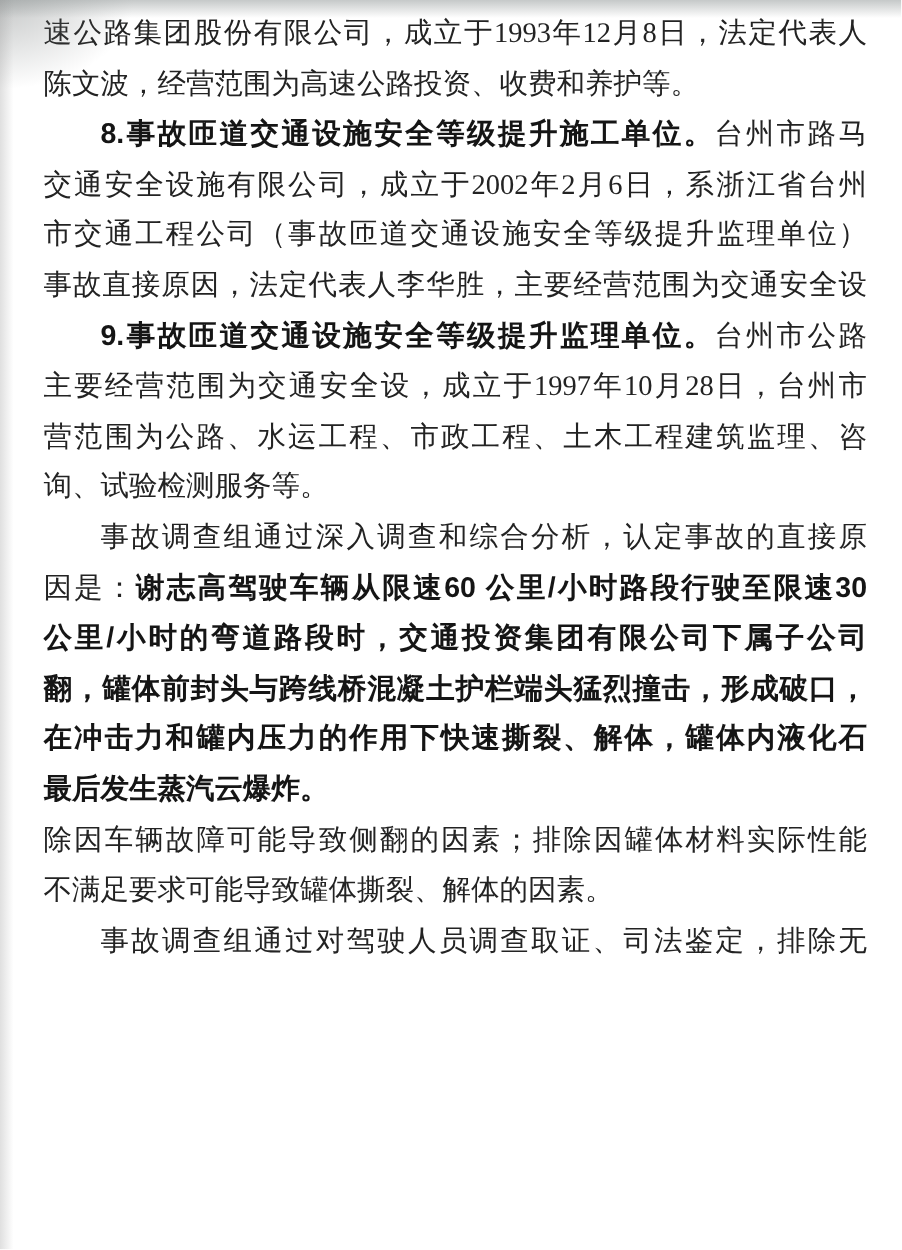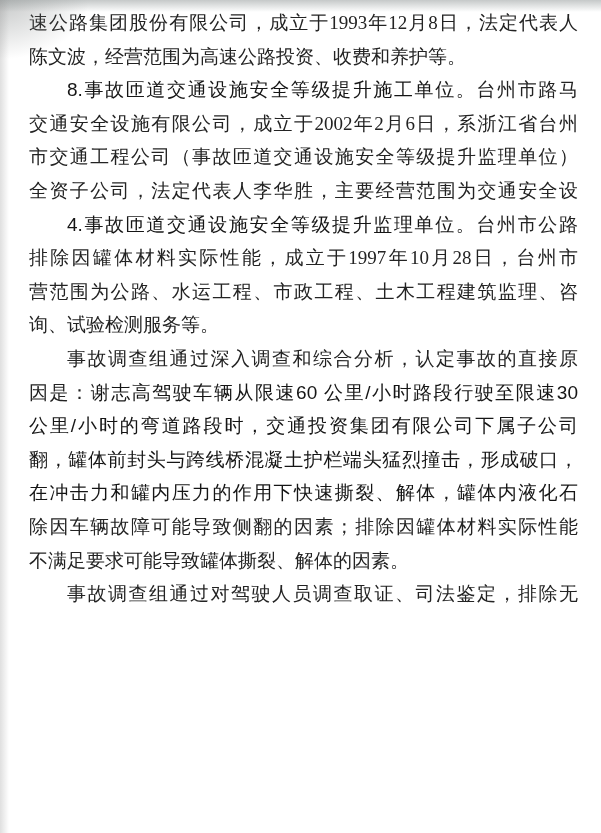--- a/index.html
+++ b/index.html
@@ -52,47 +52,48 @@
   }
   .line.j {
     text-align: justify;
     text-align-last: justify;
   }
   .line.ind {
     text-indent: 2em;
   }
   .seg-b {
     font-family: "Liberation Sans", "DejaVu Sans", sans-serif;
-    font-weight: 400;
+    font-weight: 700;
     color: #151515;
   }
   .seg-r {
     font-weight: 400;
   }
 </style>
 </head>
 <body>
 
 <div class="page">
   <div class="doc">
       <div class="line j"><span class="seg-r">速公路集团股份有限公司，成立于1993年12月8日，法定代表人</span></div>
       <div class="line"><span class="seg-r">陈文波，经营范围为高速公路投资、收费和养护等。</span></div>
       <div class="line j ind"><span class="seg-b">8.事故匝道交通设施安全等级提升施工单位。</span><span class="seg-r">台州市路马</span></div>
       <div class="line j"><span class="seg-r">交通安全设施有限公司，成立于2002年2月6日，系浙江省台州</span></div>
       <div class="line j"><span class="seg-r">市交通工程公司（事故匝道交通设施安全等级提升监理单位）</span></div>
-      <div class="line j"><span class="seg-r">全资子公司，法定代表人李华胜，主要经营范围为交通安全设</span></div>
-      <div class="line j ind"><span class="seg-b">4.事故匝道交通设施安全等级提升监理单位。</span><span class="seg-r">台州市公路</span></div>
-      <div class="line j"><span class="seg-r">排除因罐体材料实际性能，成立于1997年10月28日，台州市</span></div>
+      <div class="line j"><span class="seg-r">事故直接原因，法定代表人李华胜，主要经营范围为交通安全设</span></div>
+      <div class="line j ind"><span class="seg-b">9.事故匝道交通设施安全等级提升监理单位。</span><span class="seg-r">台州市公路</span></div>
+      <div class="line j"><span class="seg-r">主要经营范围为交通安全设，成立于1997年10月28日，台州市</span></div>
       <div class="line j"><span class="seg-r">营范围为公路、水运工程、市政工程、土木工程建筑监理、咨</span></div>
       <div class="line"><span class="seg-r">询、试验检测服务等。</span></div>
       <div class="line j ind"><span class="seg-r">事故调查组通过深入调查和综合分析，认定事故的直接原</span></div>
       <div class="line j"><span class="seg-r">因是：</span><span class="seg-b">谢志高驾驶车辆从限速60 公里/小时路段行驶至限速30</span></div>
       <div class="line j"><span class="seg-b">公里/小时的弯道路段时，交通投资集团有限公司下属子公司</span></div>
       <div class="line j"><span class="seg-b">翻，罐体前封头与跨线桥混凝土护栏端头猛烈撞击，形成破口，</span></div>
       <div class="line j"><span class="seg-b">在冲击力和罐内压力的作用下快速撕裂、解体，罐体内液化石</span></div>
+      <div class="line"><span class="seg-b">最后发生蒸汽云爆炸。</span></div>
       <div class="line j"><span class="seg-r">除因车辆故障可能导致侧翻的因素；排除因罐体材料实际性能</span></div>
       <div class="line"><span class="seg-r">不满足要求可能导致罐体撕裂、解体的因素。</span></div>
       <div class="line j ind"><span class="seg-r">事故调查组通过对驾驶人员调查取证、司法鉴定，排除无</span></div>
     </div>
   <div class="scan-shadow-corner"></div>
   <div class="scan-shadow-top"></div>
   <div class="scan-shadow-left"></div>
 </div>
 
 </body></html>

